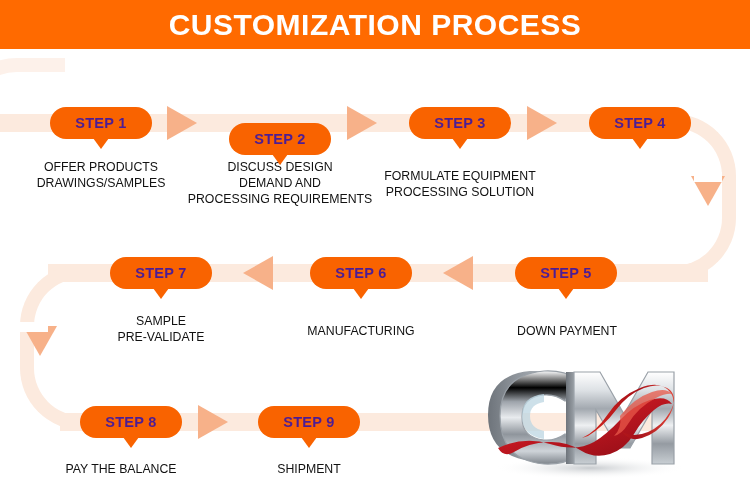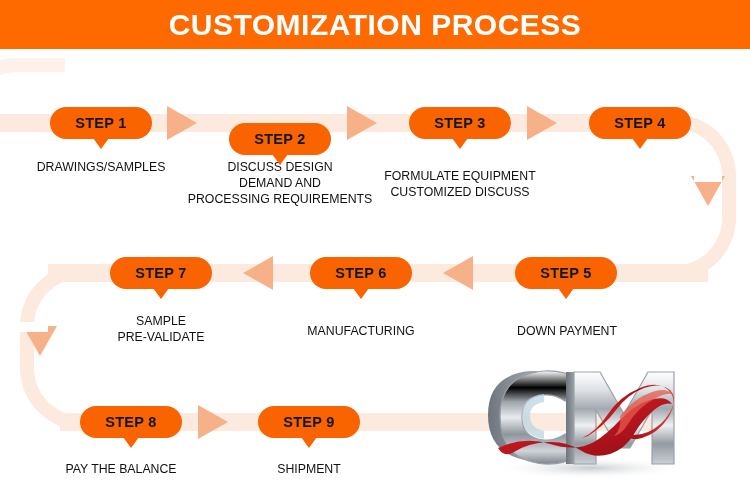--- a/index.html
+++ b/index.html
@@ -42,21 +42,21 @@
     white-space: nowrap;
   }
 
   
   .step {
     position: absolute;
     width: 102px;
     height: 32px;
     background: #f96300;
     border-radius: 16px;
-    color: #0f172a;
+    color: #4c1d95;
     font-size: 14.5px;
     font-weight: bold;
     line-height: 32px;
     text-align: center;
     letter-spacing: 0.3px;
     white-space: nowrap;
     z-index: 6;
   }
   .step::after {
     content: "";
@@ -173,32 +173,33 @@
   <div class="band" style="left:60px; top:413px; width:600px; height:18px;"></div>
 
   <div class="arrow-right" style="left:198px; top:405px;"></div>
 
   <div class="step" style="left:50px; top:107px;">STEP 1</div>
   <div class="step" style="left:229px; top:107px;margin-top:16px;">STEP 2</div>
   <div class="step" style="left:409px; top:107px;">STEP 3</div>
   <div class="step" style="left:589px; top:107px;">STEP 4</div>
 
   <div class="caption" style="left:1px; top:159px; width:200px;">
+    <div>OFFER PRODUCTS</div>
     <div>DRAWINGS/SAMPLES</div>
   </div>
 
   <div class="caption" style="left:180px; top:159px; width:200px;">
     <div>DISCUSS DESIGN</div>
     <div>DEMAND AND</div>
     <div>PROCESSING REQUIREMENTS</div>
   </div>
 
   <div class="caption" style="left:360px; top:168px; width:200px;">
     <div>FORMULATE EQUIPMENT</div>
-    <div>CUSTOMIZED DISCUSS</div>
+    <div>PROCESSING SOLUTION</div>
   </div>
 
 
   <div class="step" style="left:110px; top:257px;">STEP 7</div>
   <div class="step" style="left:310px; top:257px;">STEP 6</div>
   <div class="step" style="left:515px; top:257px;">STEP 5</div>
 
   <div class="caption" style="left:81px; top:313px; width:160px;">
     <div>SAMPLE</div>
     <div>PRE-VALIDATE</div>

